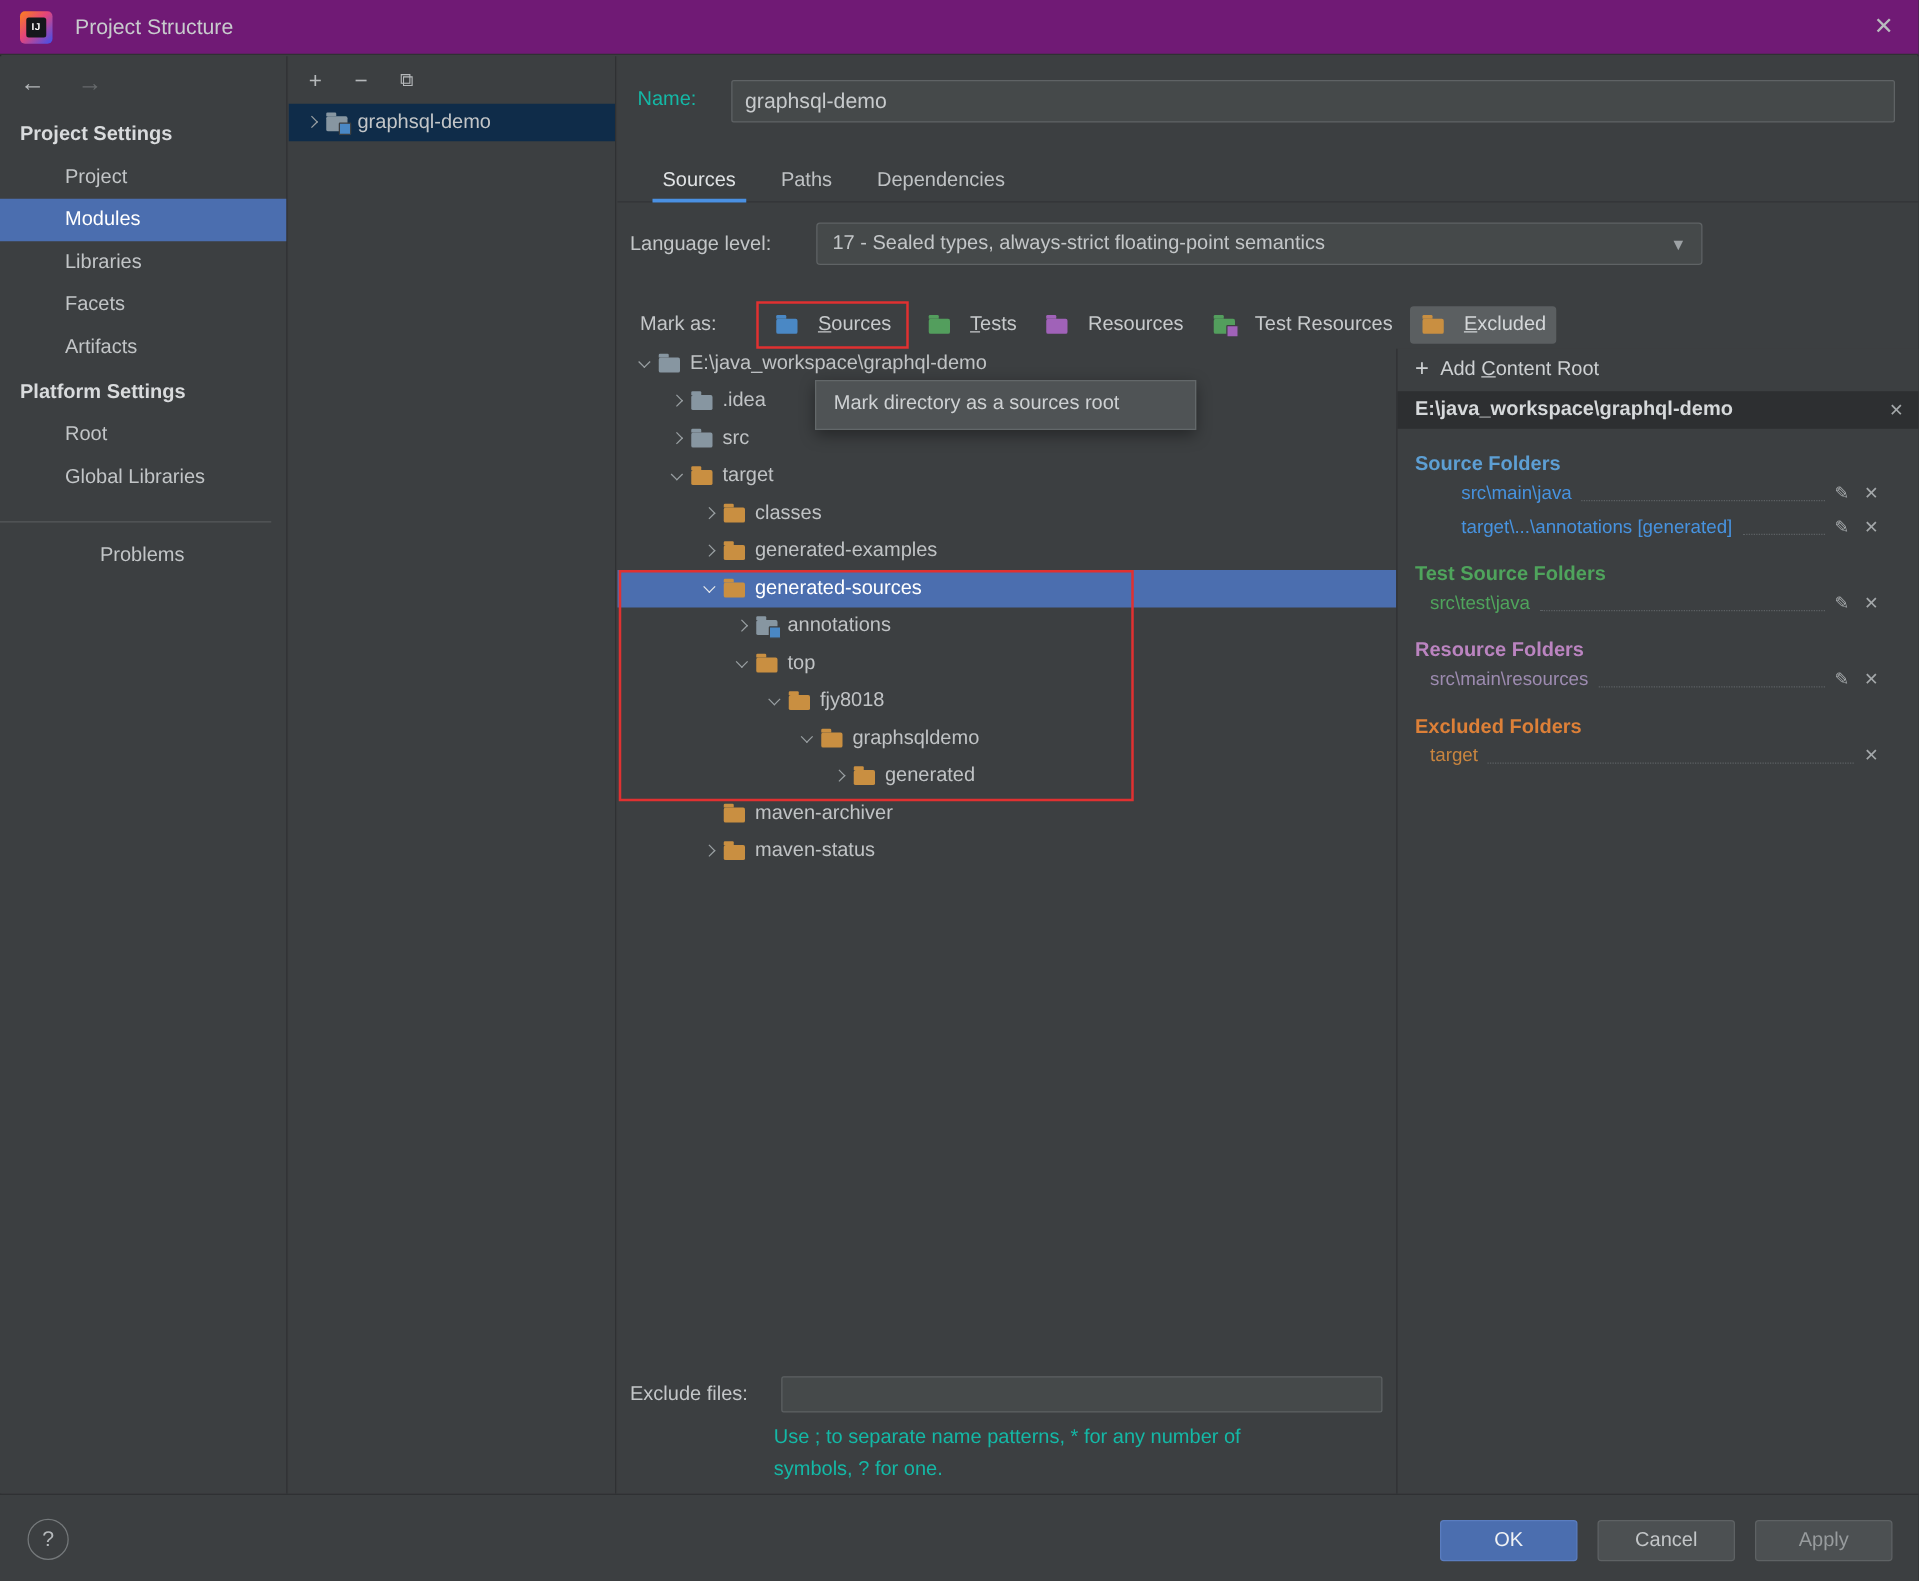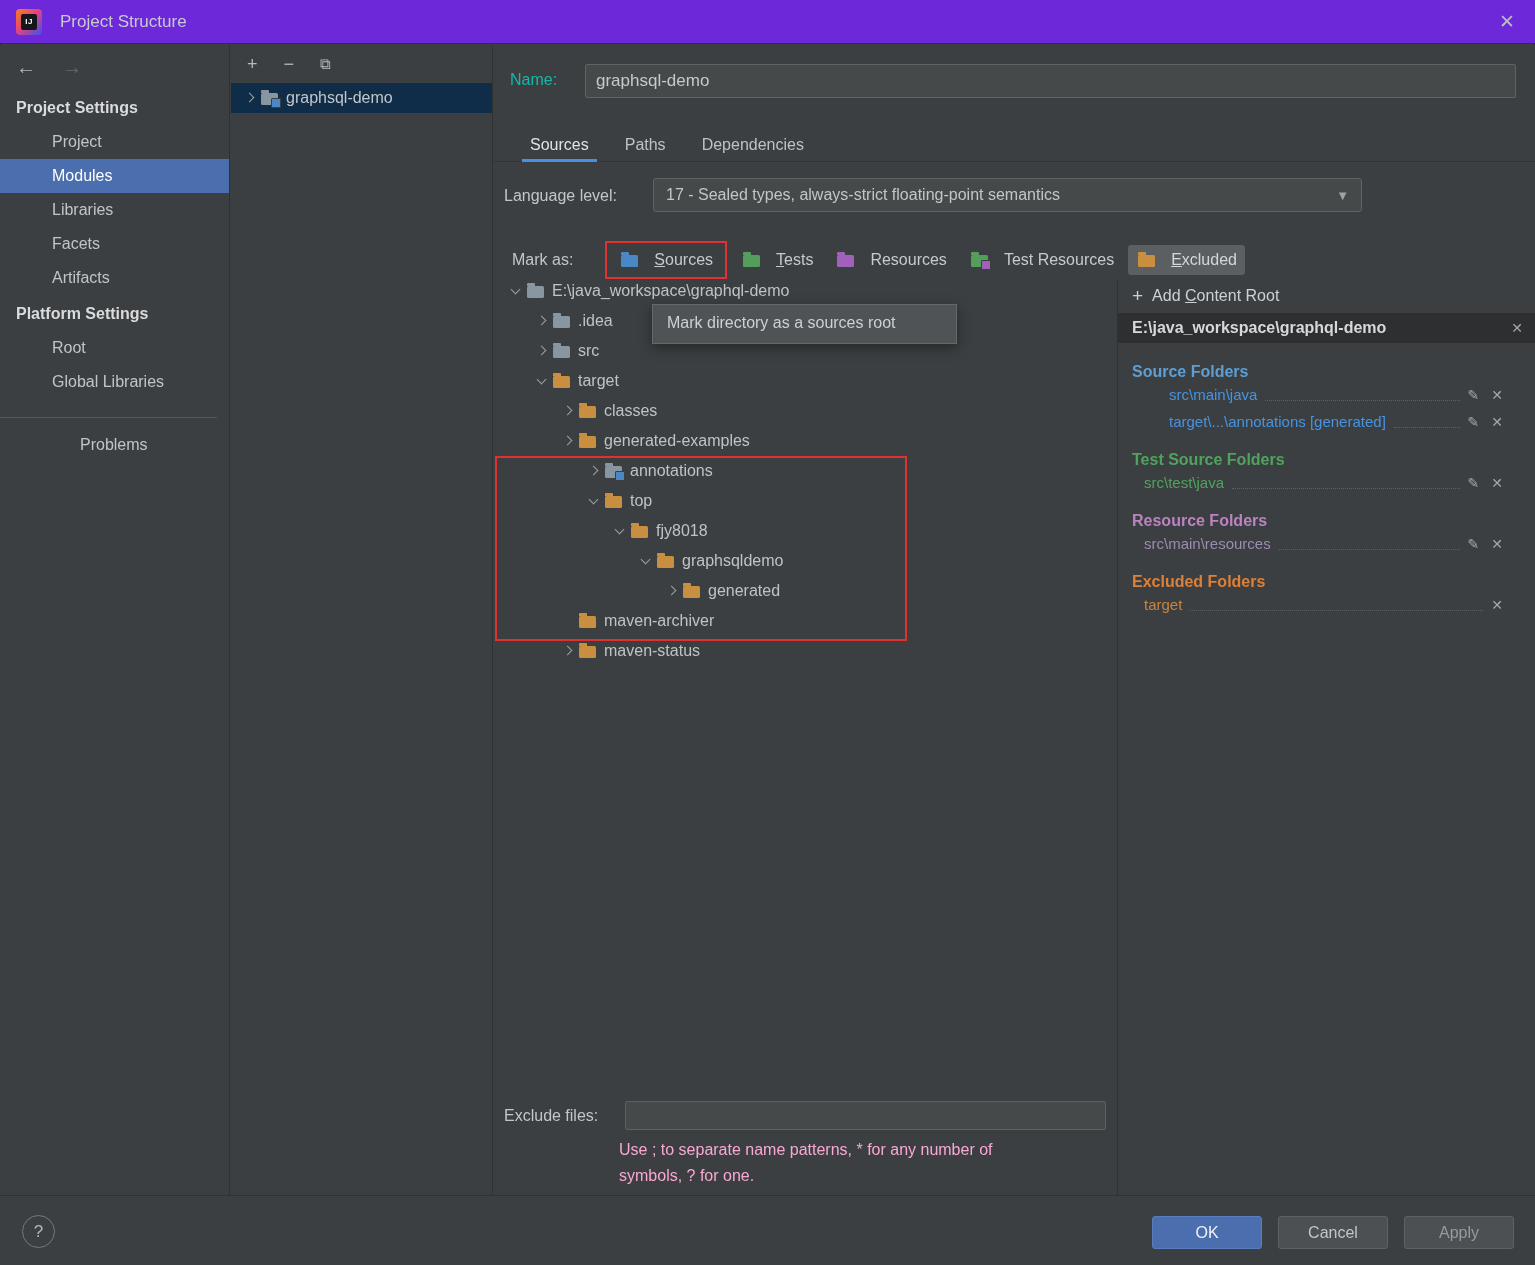--- a/index.html
+++ b/index.html
@@ -4,21 +4,21 @@
 <style>
   * { box-sizing: border-box; margin: 0; padding: 0; }
   html,body { width:1535px; height:1265px; }
   body {
     font-family: "Liberation Sans", "DejaVu Sans", sans-serif;
     background:#3c3f41; color:#bbbdbf; overflow:hidden;
   }
   .app { position:relative; width:1535px; height:1265px; background:#3c3f41; outline:1px solid #27292b; outline-offset:-1px; }
 
   
-  .titlebar { position:absolute; left:0; top:0; width:1535px; height:44px; background:#6d28d9; border-bottom:1px solid #2f3133; display:flex; align-items:center; }
+  .titlebar { position:absolute; left:0; top:0; width:1535px; height:44px; background:#701a75; border-bottom:1px solid #2f3133; display:flex; align-items:center; }
   .logo { width:26px; height:26px; margin-left:16px; border-radius:4px; background:linear-gradient(135deg,#fc801d,#e4447b 45%,#3b51f0); position:relative; flex:0 0 26px; }
   .logo-inner { position:absolute; inset:5px; background:#15171b; border-radius:2px; color:#fff; font-size:8px; font-weight:bold; display:flex; align-items:center; justify-content:center; letter-spacing:.5px; }
   .logo-inner::after { content:"IJ"; }
   .title-text { margin-left:18px; font-size:17px; color:#c8cbcd; }
   .close-x { margin-left:auto; margin-right:20px; font-size:19px; color:#b9bcbe; cursor:default; }
 
   
   .leftnav { position:absolute; left:0; top:45px; width:230px; bottom:70px; background:#3c3f41; border-right:1px solid #2f3133; }
   .nav-arrows { height:44px; display:flex; align-items:center; gap:26px; padding-left:16px; font-size:20px; }
   .arrow-back { color:#b3b6b8; }
@@ -75,21 +75,21 @@
   .tree { position:absolute; left:0; top:231px; width:624px; height:450px; }
   .trow { height:30px; display:flex; align-items:center; padding-left:calc(13px + var(--i)*26px); font-size:16px; color:#c0c3c5; white-space:nowrap; }
   .trow.sel { background:#4b6eaf; color:#ffffff; }
 
   .subtree-box { position:absolute; left:1px; top:411px; width:412px; height:185px; border:2px solid #e03131; pointer-events:none; z-index:5; }
 
   .tooltip { position:absolute; left:158px; top:259px; width:305px; height:40px; background:#4f5355; border:1px solid #63686a; color:#ced1d3; font-size:16px; padding:9px 14px; z-index:6; box-shadow:0 4px 12px rgba(0,0,0,.4); white-space:nowrap; }
 
   .exclude-label { position:absolute; left:10px; top:1062px; font-size:16px; color:#c3c6c8; }
   .exclude-input { position:absolute; left:131px; top:1056px; width:481px; height:29px; background:#45494a; border:1px solid #5d6163; border-radius:2px; color:#c7cacc; font-size:15px; padding:0 8px; font-family:inherit; }
-  .hints { position:absolute; left:125px; top:1092px; font-size:16px; color:#f9a8d4; line-height:26px; }
+  .hints { position:absolute; left:125px; top:1092px; font-size:16px; color:#14b8a6; line-height:26px; }
 
   
   .rightpanel { position:absolute; left:623px; top:234px; width:418px; bottom:0; border-left:1px solid #2f3133; background:#3c3f41; }
   .add-row { height:34px; display:flex; align-items:center; padding-left:14px; font-size:16px; color:#ced1d3; gap:9px; }
   .add-plus { font-size:19px; color:#cdd0d2; }
   .add-row .mn { text-decoration:underline; }
   .root-bar { height:30px; background:#2d2f31; display:flex; align-items:center; padding:0 12px 0 14px; font-weight:bold; color:#d6d9db; font-size:16px; }
   .root-bar .xicon { margin-left:auto; }
   .rsections { padding:4px 28px 0 14px; }
   .rsec-title { margin-top:16px; font-weight:bold; font-size:16px; }
@@ -222,20 +222,25 @@
       <div class="trow" style="--i:2">
         <span class="chev"></span>
         <span class="folder f-orange"></span>
         <span>classes</span>
       </div>
       <div class="trow" style="--i:2">
         <span class="chev"></span>
         <span class="folder f-orange"></span>
         <span>generated-examples</span>
       </div>
+      <div class="trow sel" style="--i:2">
+        <span class="chev down"></span>
+        <span class="folder f-orange"></span>
+        <span>generated-sources</span>
+      </div>
       <div class="trow" style="--i:3">
         <span class="chev"></span>
         <span class="folder f-gray badge-blue"></span>
         <span>annotations</span>
       </div>
       <div class="trow" style="--i:3">
         <span class="chev down"></span>
         <span class="folder f-orange"></span>
         <span>top</span>
       </div>

